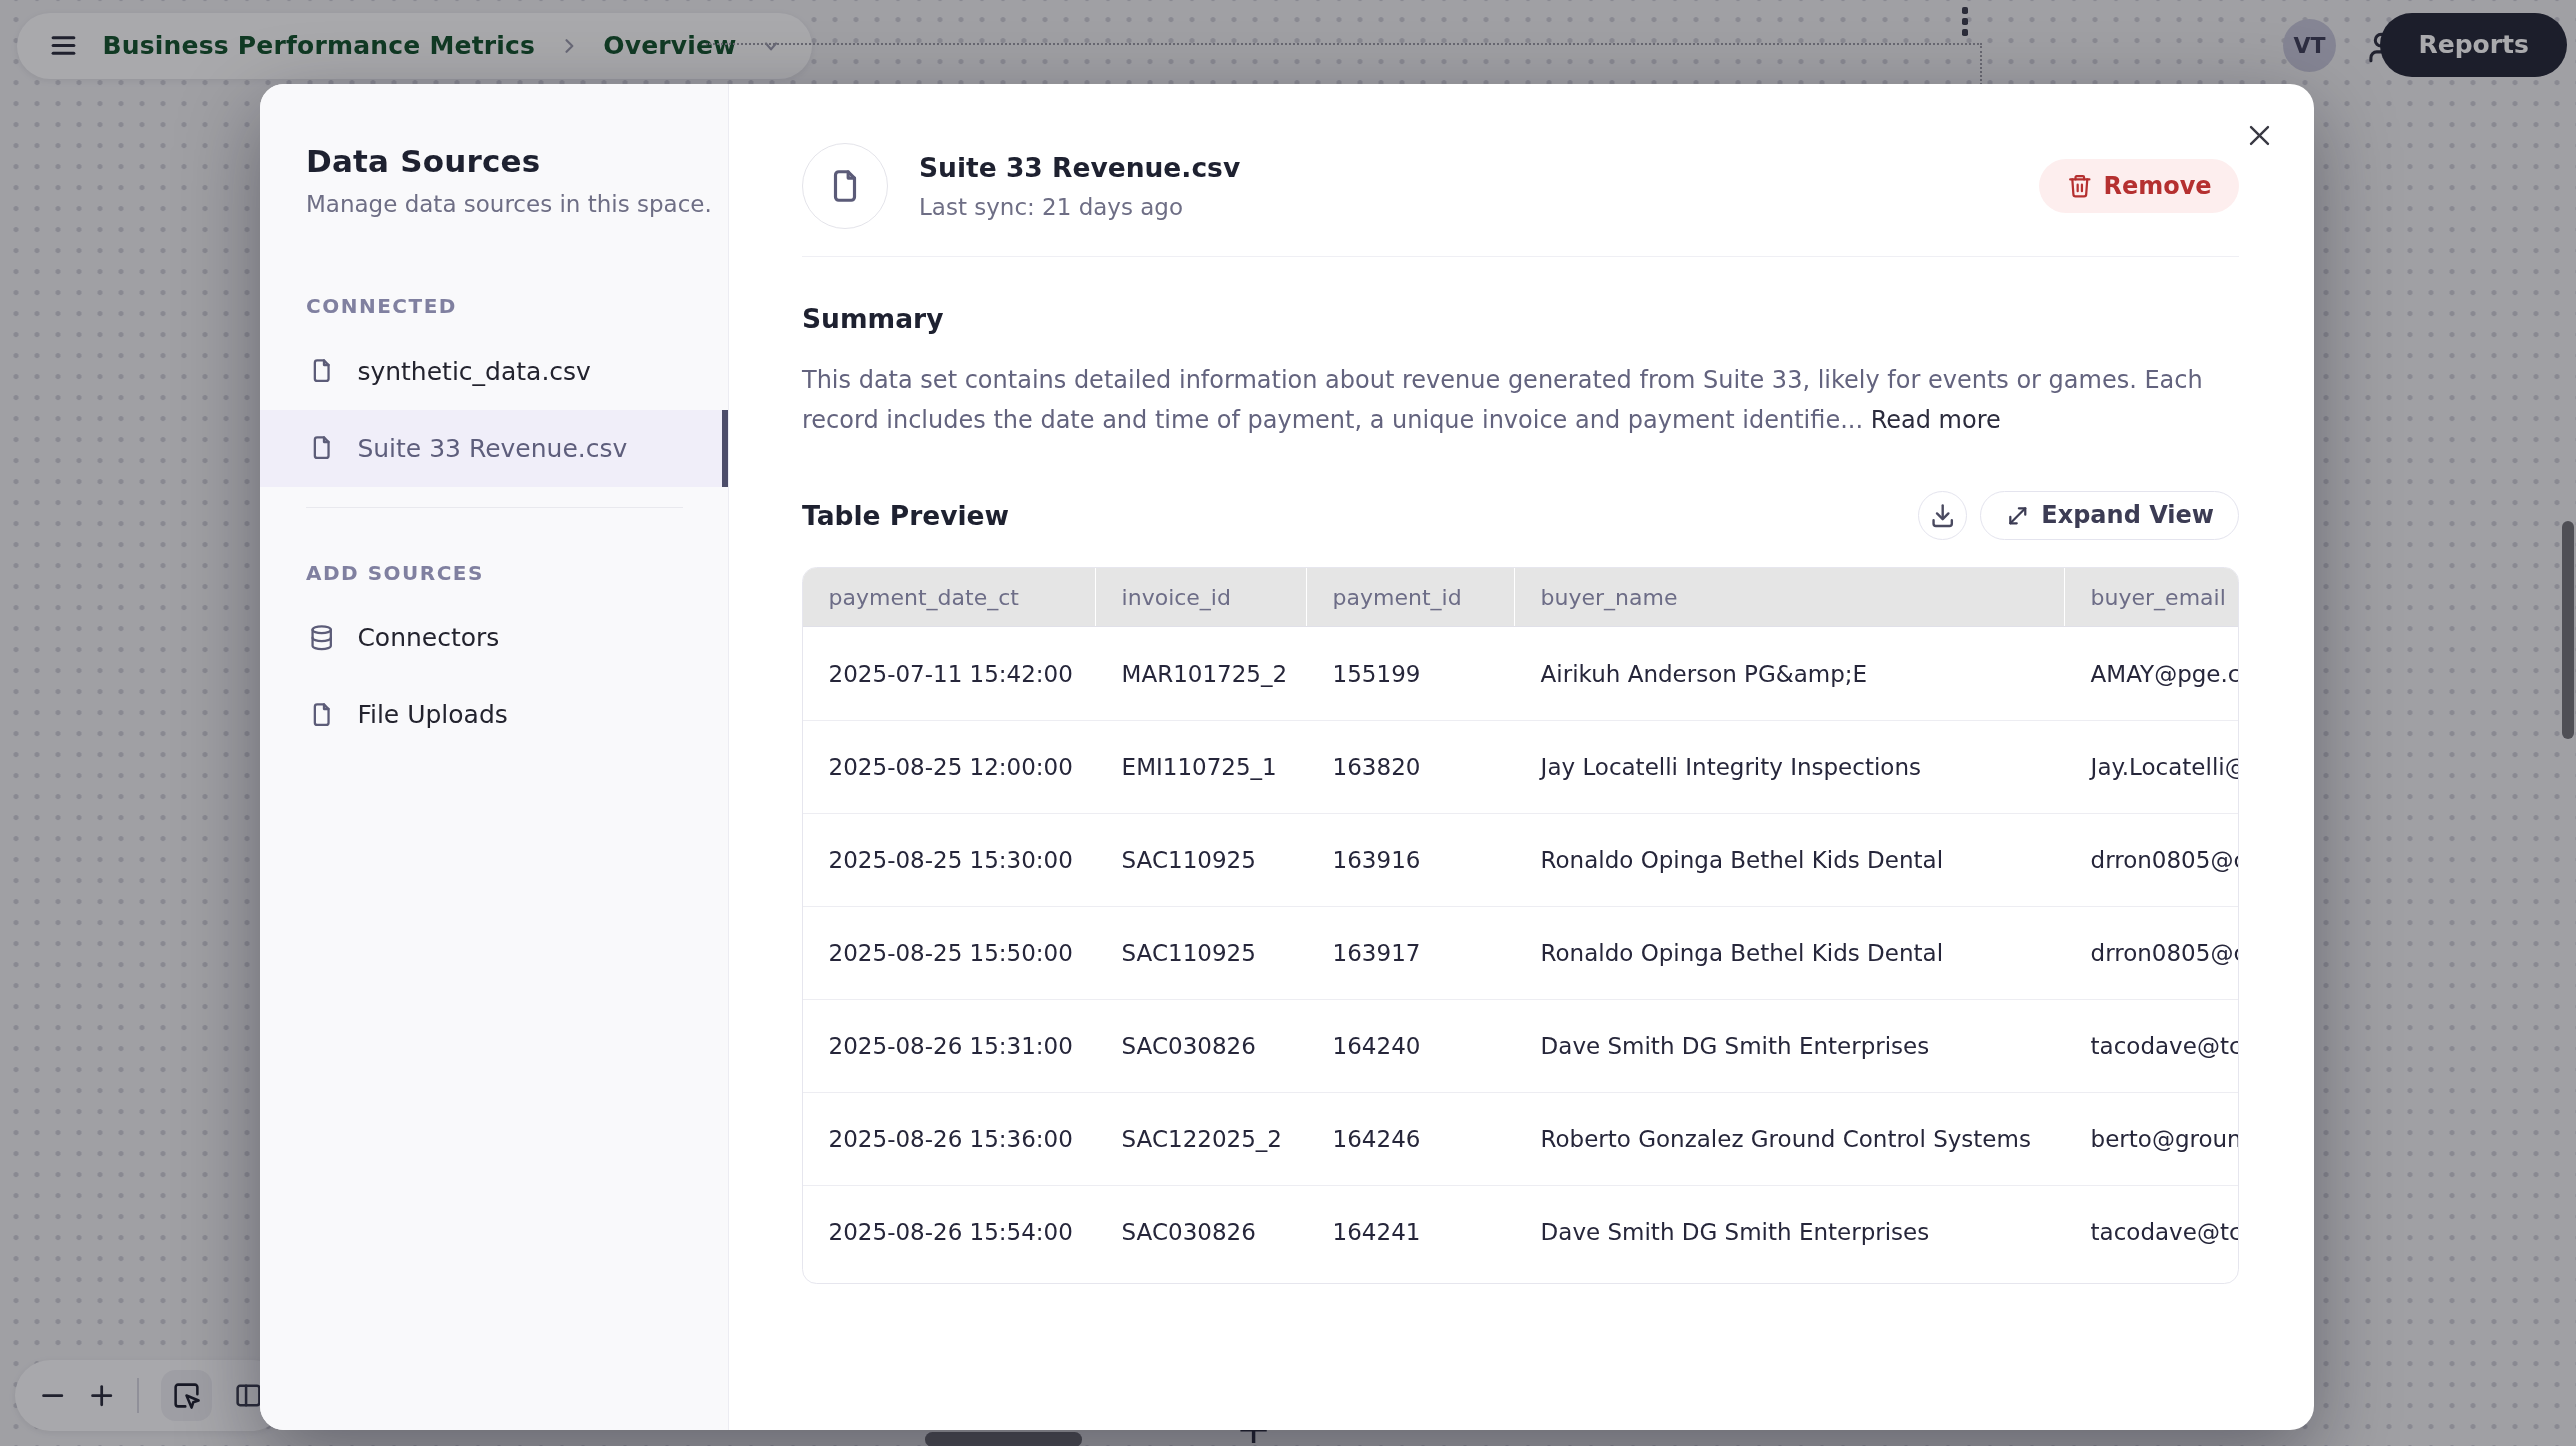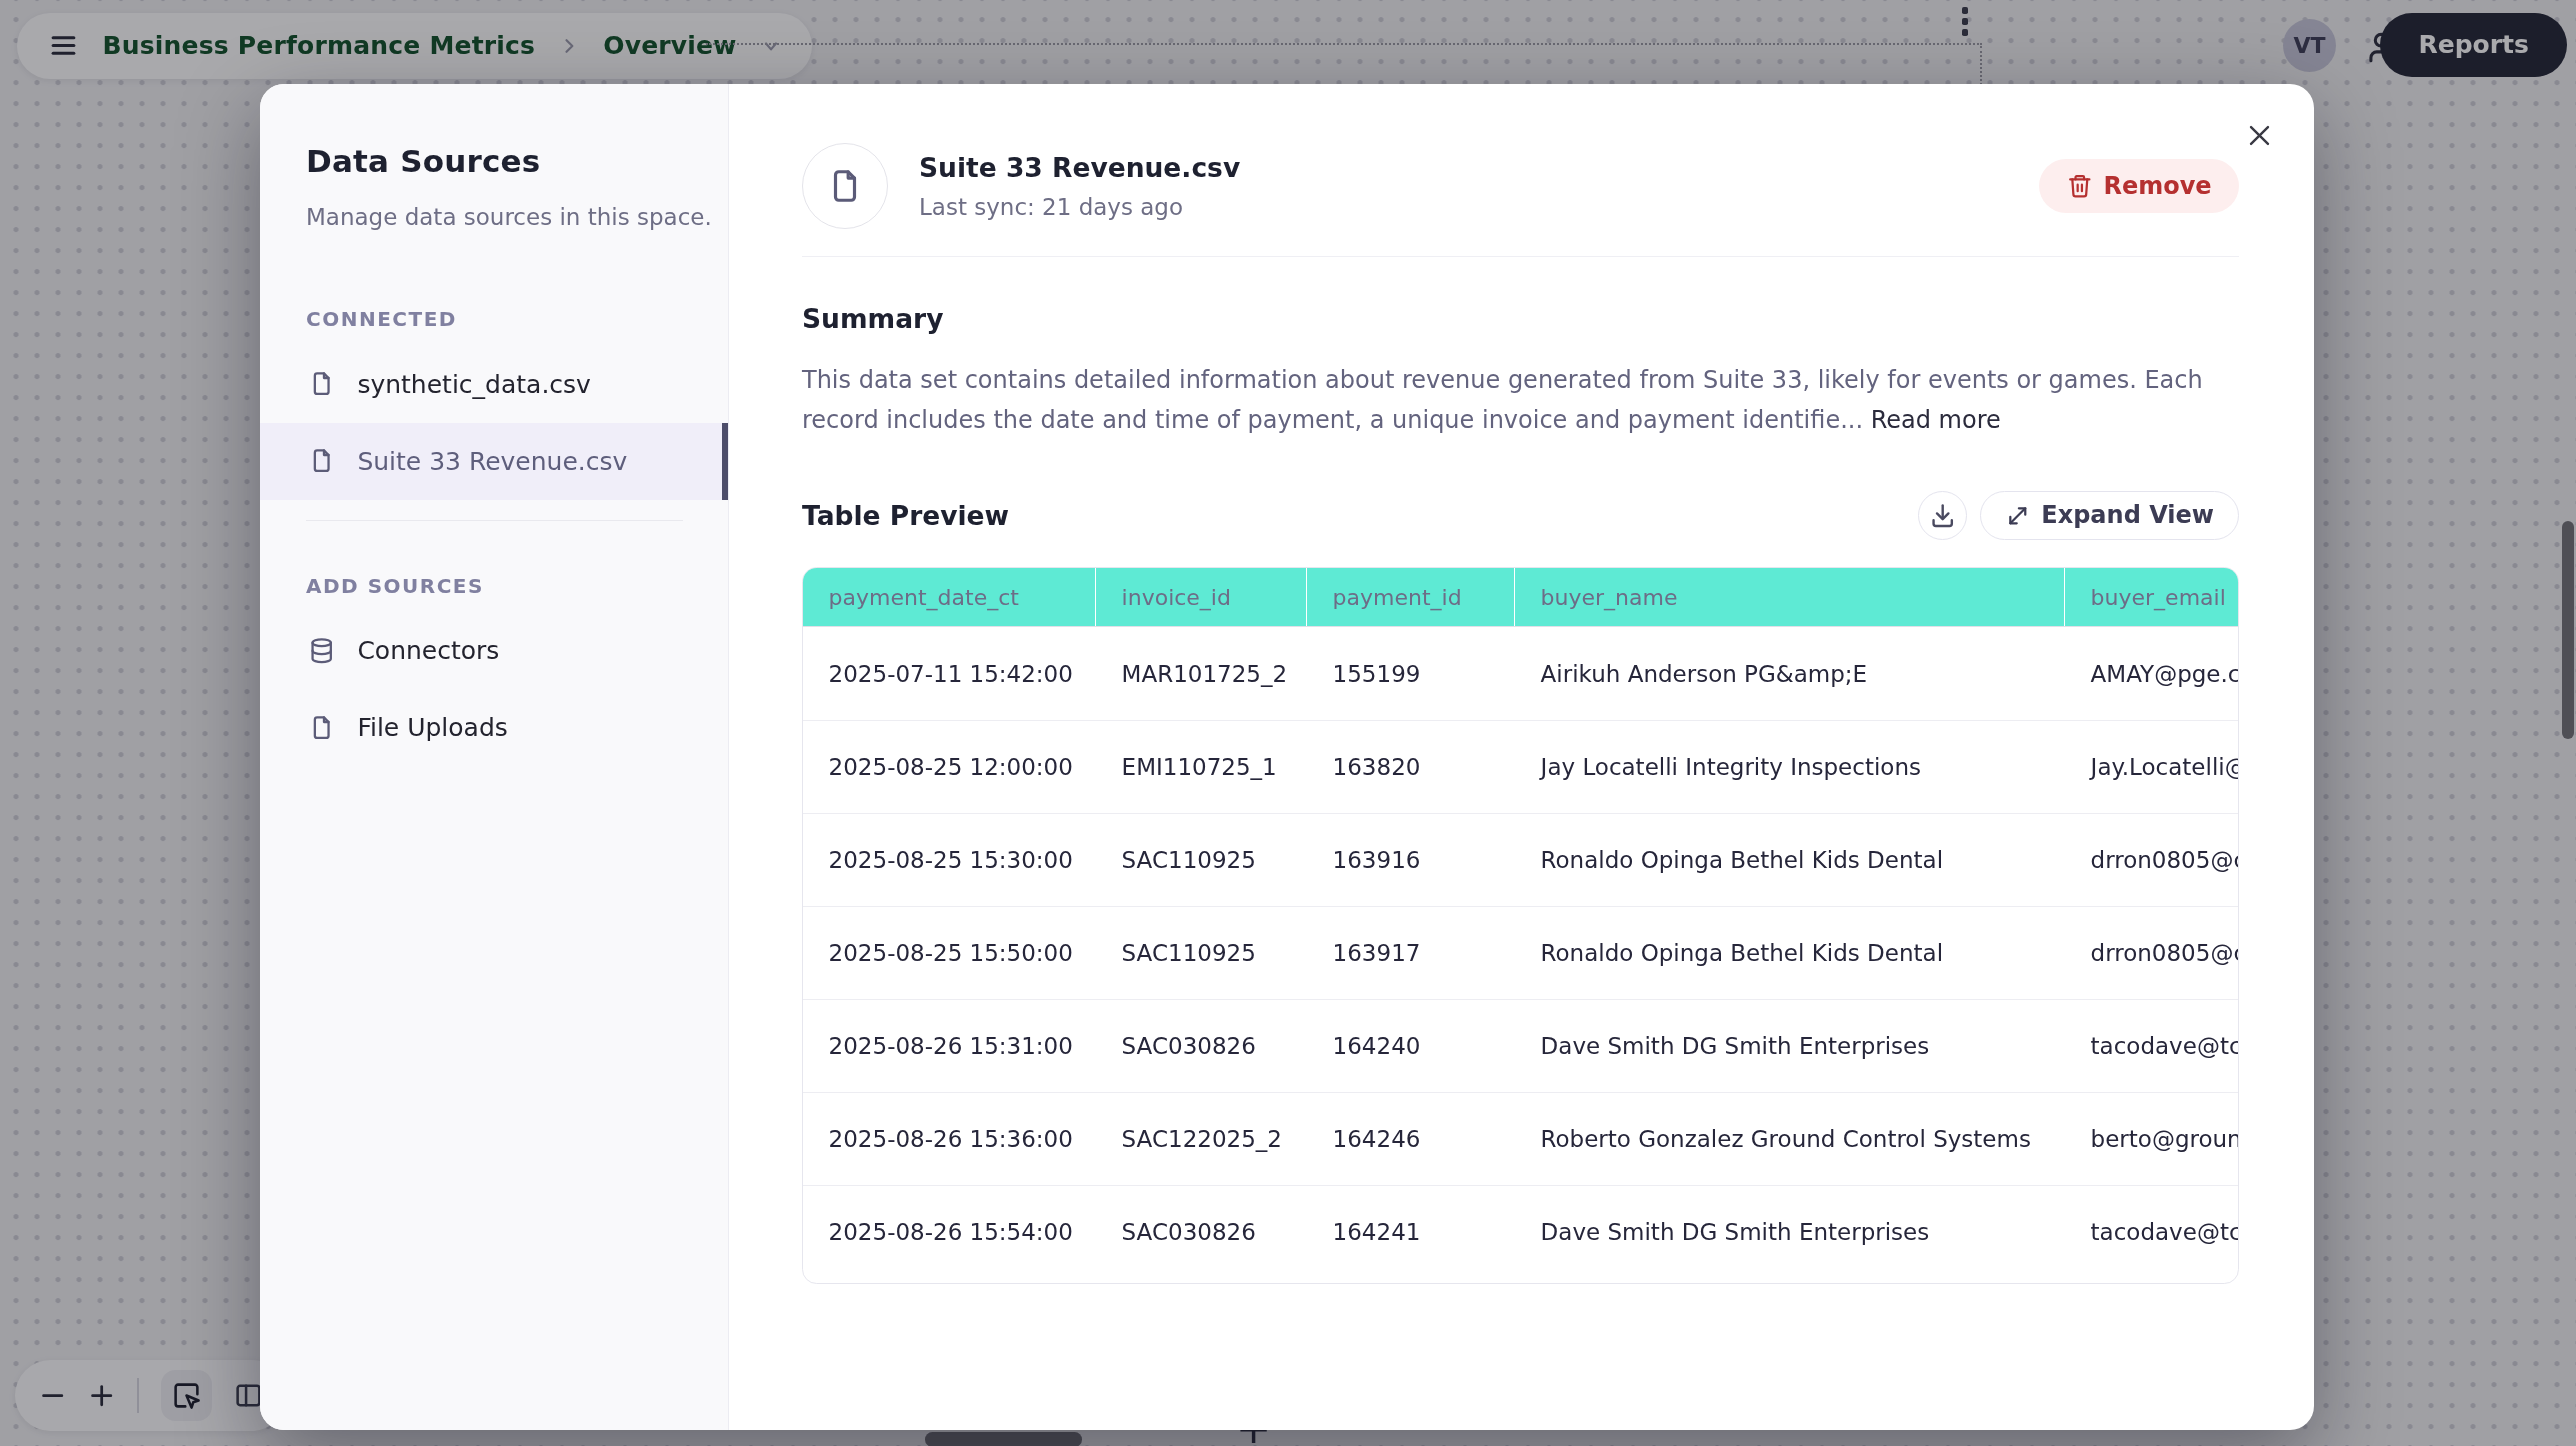--- a/index.html
+++ b/index.html
@@ -60,21 +60,21 @@
   .overlay { position:absolute; inset:0; background:rgba(12,12,20,0.35); }
 
   
   .modal { position:absolute; left:260px; top:84px; width:2054px; height:1346px;
     background:#ffffff; border-radius:24px; box-shadow:0 27.4px 82px rgba(10,10,25,.38);
     display:flex; overflow:hidden; }
 
   
   .ds-sidebar { width:469px; flex:none; background:#f9f9fb; border-right:1.8px solid #ececf2; padding-top:59px; }
   .ds-title { margin-left:46px; font-size:31px; font-weight:700; color:#1e2130; letter-spacing:0.2px; }
-  .ds-sub { margin-left:46px; margin-top:25px; font-size:23px; color:#6e6e85; }
+  .ds-sub { margin-left:46px; margin-top:12px; font-size:23px; color:#6e6e85; }
   .sec-label { margin:77px 0 14.6px 46px; font-size:20px; font-weight:600; letter-spacing:1.5px; color:#8080a0; }
   .sec-label.second { margin-top:53px; }
   .src-item { height:77px; display:flex; align-items:center; gap:22px; padding-left:48px;
     font-size:25px; color:#23232e; position:relative; cursor:default; }
   .src-item .icon { color:#5c5c78; }
   .src-item.selected { background:#f0eef9; color:#5e5e7c; }
   .src-item.selected::after { content:""; position:absolute; right:0; top:0; width:6.4px; height:100%; background:#4d4d6a; }
   .side-divider { margin:20px 0 0 46px; width:377px; border-top:1.8px solid #e9e9ee; }
 
   
@@ -99,21 +99,21 @@
   .preview-row { margin-top:51px; display:flex; align-items:center; }
   .preview-actions { margin-left:auto; display:flex; align-items:center; gap:12.8px; }
   .dl-btn { width:49px; height:49px; border-radius:50%; border:1.8px solid #e4e4ee;
     display:flex; align-items:center; justify-content:center; color:#4a4a60; }
   .expand-btn { height:49px; border-radius:913px; border:1.8px solid #e4e4ee; display:flex;
     align-items:center; gap:11px; padding:0 24px; font-size:24px; font-weight:600; color:#3c3c54; }
 
   .table-wrap { margin-top:27.4px; border:1.8px solid #e6e6ee; border-radius:14.6px; overflow:hidden;
     width:1437px; height:717px; background:#fff; }
   .tr { display:grid; grid-template-columns:293px 211px 208px 550px 384px; align-items:center; }
-  .thead { background:#5eead4; height:59px; border-bottom:1.8px solid #e0e0e8; }
+  .thead { background:#e5e5e5; height:59px; border-bottom:1.8px solid #e0e0e8; }
   .th { font-size:22px; font-weight:500; color:#6d6d87; padding:0 25.6px; white-space:nowrap; overflow:hidden;
     border-right:1.8px solid #ffffff; height:100%; display:flex; align-items:center; }
   .th:last-child { border-right:none; }
   .trow { height:93px; border-top:1.8px solid #ededf2; }
   .trow:first-of-type { border-top:none; }
   .td { font-size:23px; color:#26263a; padding:0 25.6px; white-space:nowrap; overflow:hidden; }
 </style>
 </head>
 <body>
 

